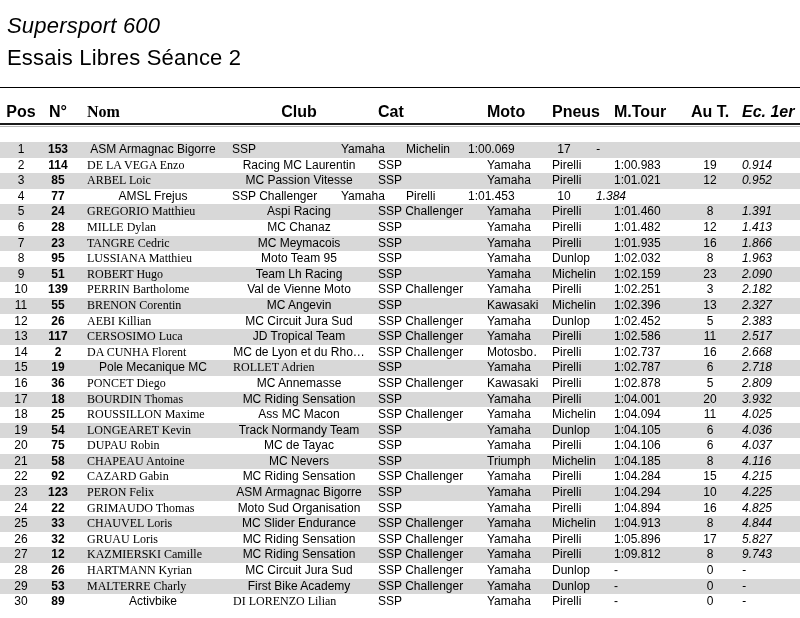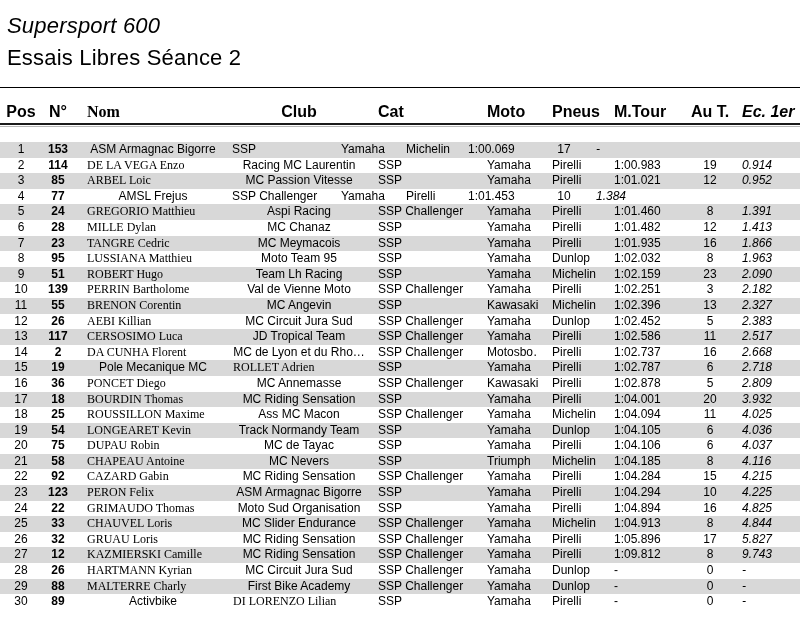--- a/index.html
+++ b/index.html
@@ -424,21 +424,21 @@
         <div class="cell c-club">MC Circuit Jura Sud</div>
         <div class="cell c-cat">SSP Challenger</div>
         <div class="cell c-moto">Yamaha</div>
         <div class="cell c-pneus">Dunlop</div>
         <div class="cell c-mtour">-</div>
         <div class="cell c-aut">0</div>
         <div class="cell c-ec1er">-</div>
       </div>
       <div class="row">
         <div class="cell c-pos">29</div>
-        <div class="cell c-num">88</div>
+        <div class="cell c-num">53</div>
         <div class="cell c-nom">MALTERRE Charly</div>
         <div class="cell c-club">First Bike Academy</div>
         <div class="cell c-cat">SSP Challenger</div>
         <div class="cell c-moto">Yamaha</div>
         <div class="cell c-pneus">Dunlop</div>
         <div class="cell c-mtour">-</div>
         <div class="cell c-aut">0</div>
         <div class="cell c-ec1er">-</div>
       </div>
       <div class="row">

